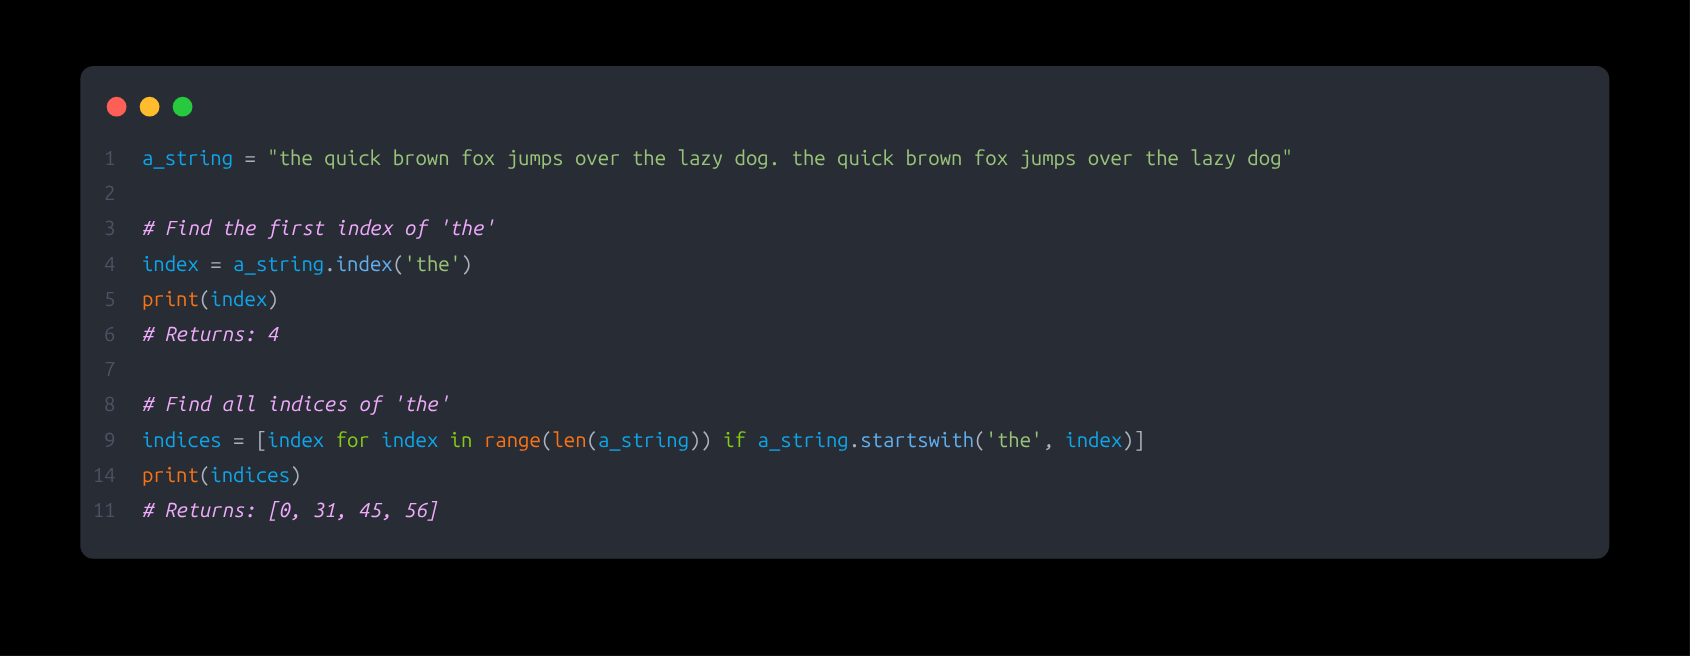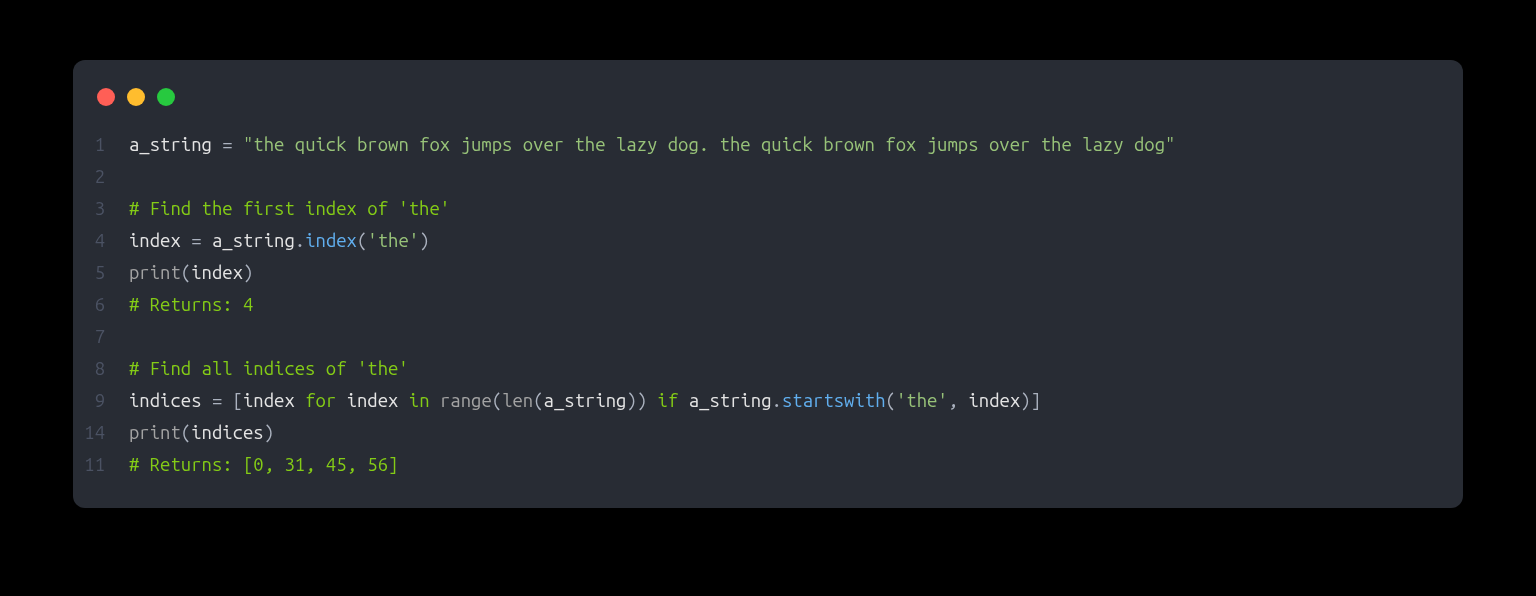--- a/index.html
+++ b/index.html
@@ -51,26 +51,26 @@
     text-align: right;
     color: #4b5263;
     padding-right: 24px;
     user-select: none;
     flex: 0 0 auto;
   }
   .code {
     white-space: pre;
     color: #abb2bf;
   }
-  .tok-var     { color: #e5e5e5; }
+  .tok-var     { color: #0ea5e9; }
   .tok-op      { color: #abb2bf; }
   .tok-str     { color: #98c379; }
-  .tok-comment { color: #84cc16; }
+  .tok-comment { color: #f0abfc; font-style: italic; }
   .tok-func    { color: #61afef; }
-  .tok-builtin { color: #a3a3a3; }
+  .tok-builtin { color: #f97316; }
   .tok-kw      { color: #84cc16; }
   .tok-plain   { color: #abb2bf; }
 </style>
 </head>
 <body>
 
 <div class="window">
   <div class="titlebar">
     <div class="dot red"></div>
     <div class="dot yellow"></div>

